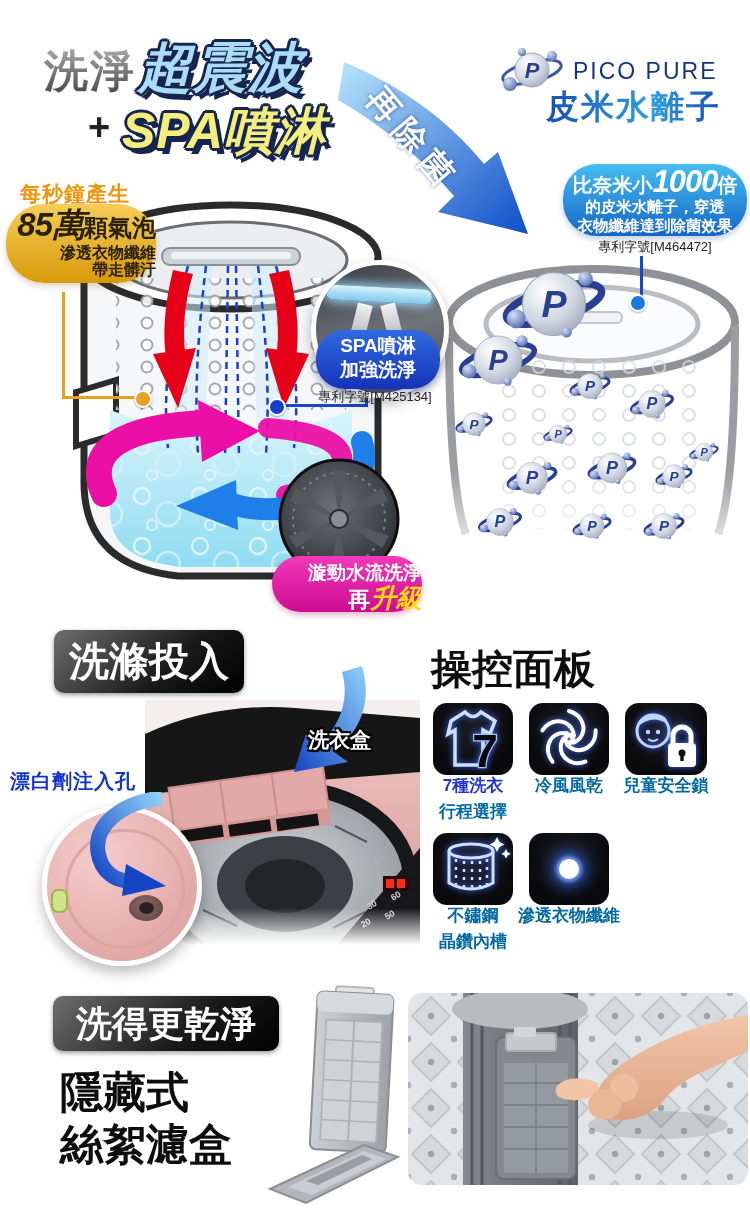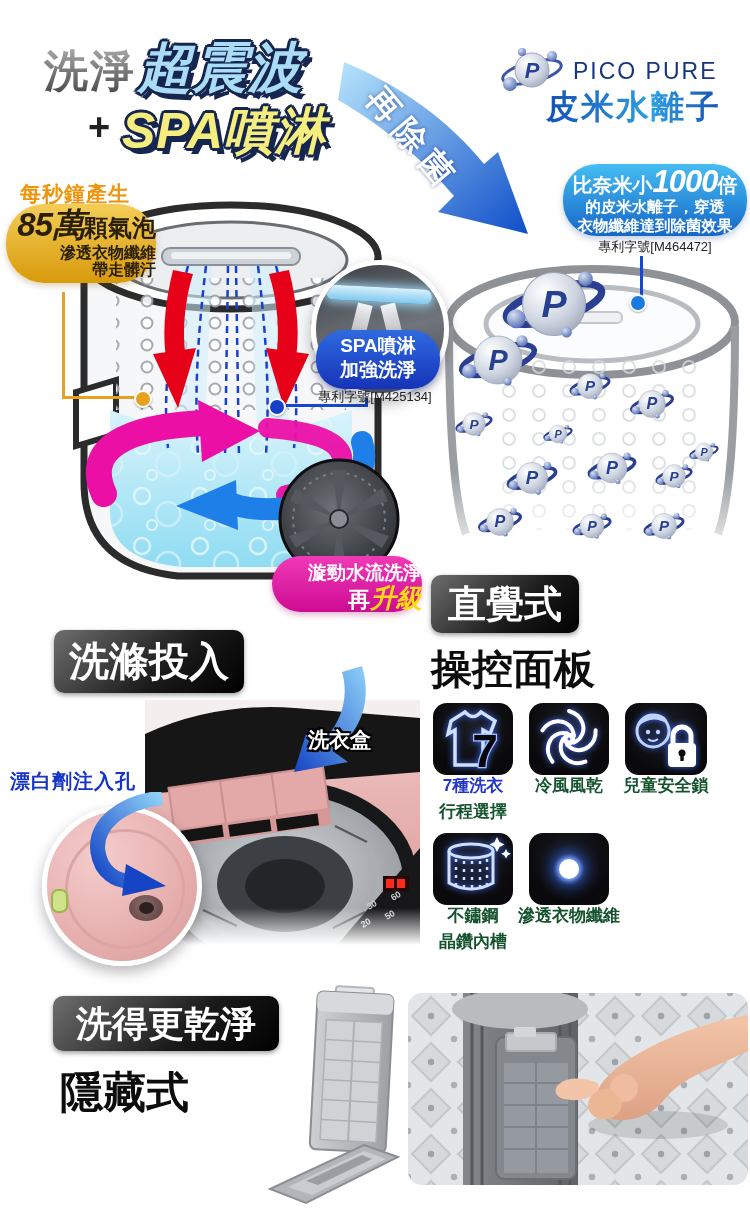--- a/index.html
+++ b/index.html
@@ -44,21 +44,21 @@
   .mag-pill{background:linear-gradient(180deg,#f13ab8,#cc0b92);border-radius:30px;color:#fff;
             text-align:right;box-shadow:0 3px 6px rgba(160,0,100,.3);}
   .mp1{font-size:19px;font-weight:900;line-height:26px;padding-top:4px;}
   .mp2{font-size:22px;font-weight:900;line-height:24px;}
   .mp2 .hl{color:#ffd912;font-size:26px;font-style:italic;}
   .dark-badge{background:linear-gradient(135deg,#6e6e6e,#1a1a1a 60%,#000);border-radius:10px;
               color:#fff;font-weight:900;text-align:center;box-shadow:0 2px 5px rgba(0,0,0,.4);}
   .section-title{font-weight:900;color:#0d0d0d;}
   
   .tile{background:radial-gradient(circle at 50% 35%,#1c1e26,#0a0a0c 70%);border-radius:14px;}
-  .feat-label{font-size:17px;font-weight:900;text-align:center;color:#14532d;line-height:24px;}
+  .feat-label{font-size:17px;font-weight:900;text-align:center;color:#0369a1;line-height:24px;}
   .feat-label.blue{color:#2235c8;}
   .lamp{width:20px;height:20px;border-radius:50%;background:#fff;
         box-shadow:0 0 16px 6px rgba(47,108,255,.9),0 0 4px 2px #fff;}
   
   .photo-label{font-size:21px;font-weight:900;color:#fff;
        text-shadow:-2px -2px 0 #000,2px -2px 0 #000,-2px 2px 0 #000,2px 2px 0 #000,0 2px 0 #000,0 -2px 0 #000;}
   .bleach-label{font-size:20px;font-weight:900;color:#1433c8;letter-spacing:1px;}
   .inset-circle{border-radius:50%;border:5px solid #fff;box-shadow:0 6px 14px rgba(0,0,0,.28);}
   .conn{background:#e8a020;}
   .conn-blue{background:#1846cc;}
@@ -261,21 +261,20 @@
       <path d="M61,61 L18,90 L11,78 Z"></path>
         <path d="M61,61 L12,43 L18,30 Z"></path>
     </g>
     <circle cx="61" cy="61" r="9" fill="#8a8e94" stroke="#26282b" stroke-width="2"></circle>
   </svg>
   <div class="abs mag-pill" style="left:272px;top:556px;width:150px;height:56px;">
     <div class="mp1">漩勁水流洗淨</div>
     <div class="mp2"><span>再</span><span class="hl">升級</span></div>
   </div>
 
-  <div class="abs dark-badge" style="left:431px;top:575px;width:148px;height:58px;font-size:38px;line-height:58px;">直覺式</div>
   <div class="abs section-title" style="left:431px;top:642px;font-size:41px;">操控面板</div>
 
   <div class="abs tile" style="left:433px;top:703px;width:80px;height:72px;">
     <svg width="80" height="72" viewBox="0 0 80 72">
       <g style="filter:drop-shadow(0 0 3px #3f6cff)">
         <path d="M18,18 L32,9 Q40,18 48,9 L62,18 L57,31 L50,27 L50,62 L22,62 L22,27 L15,31 Z" fill="none" stroke="#cfe0ff" stroke-width="3.5"></path>
         <text x="52" y="64" font-size="46" font-weight="bold" fill="#05070d" stroke="#9fc0ff" stroke-width="2.5" paint-order="stroke" text-anchor="middle">7</text>
       </g>
     </svg>
   </div>
@@ -415,20 +414,21 @@
     <div class="abs" style="left:4px;top:78px;width:13px;height:20px;border-radius:7px;
          background:#cfe38a;border:2px solid #9ab84a;"></div>
   </div>
   <svg class="abs" style="left:70px;top:792px;" width="120" height="112" viewBox="0 0 120 112">
     <path d="M92,6 C50,10 24,34 28,60 C31,80 46,90 62,89" stroke="url(#arrG2)" stroke-width="15" fill="none"></path>
     <polygon points="56,72 96,94 52,104" fill="#1545c4"></polygon>
   </svg>
 
   <div class="abs dark-badge" style="left:53px;top:996px;width:226px;height:55px;font-size:36px;line-height:55px;">洗得更乾淨</div>
   <div class="abs section-title" style="left:60px;top:1064px;font-size:43px;">隱藏式</div>
+  <div class="abs section-title" style="left:60px;top:1116px;font-size:43px;">絲絮濾盒</div>
 
   <svg class="abs" style="left:266px;top:985px;" width="142" height="222" viewBox="0 0 142 222">
     <defs>
       <linearGradient id="grayG" x1="0" y1="0" x2="1" y2="0">
         <stop offset="0" stop-color="#cdd0d3"></stop>
           <stop offset="1" stop-color="#9ea1a5"></stop>
       </linearGradient>
     </defs>
     <g transform="rotate(3 85 80)">
       <rect x="66" y="2" width="38" height="13" rx="3" fill="#e3e5e7" stroke="#b5b8bb" stroke-width="2"></rect>

